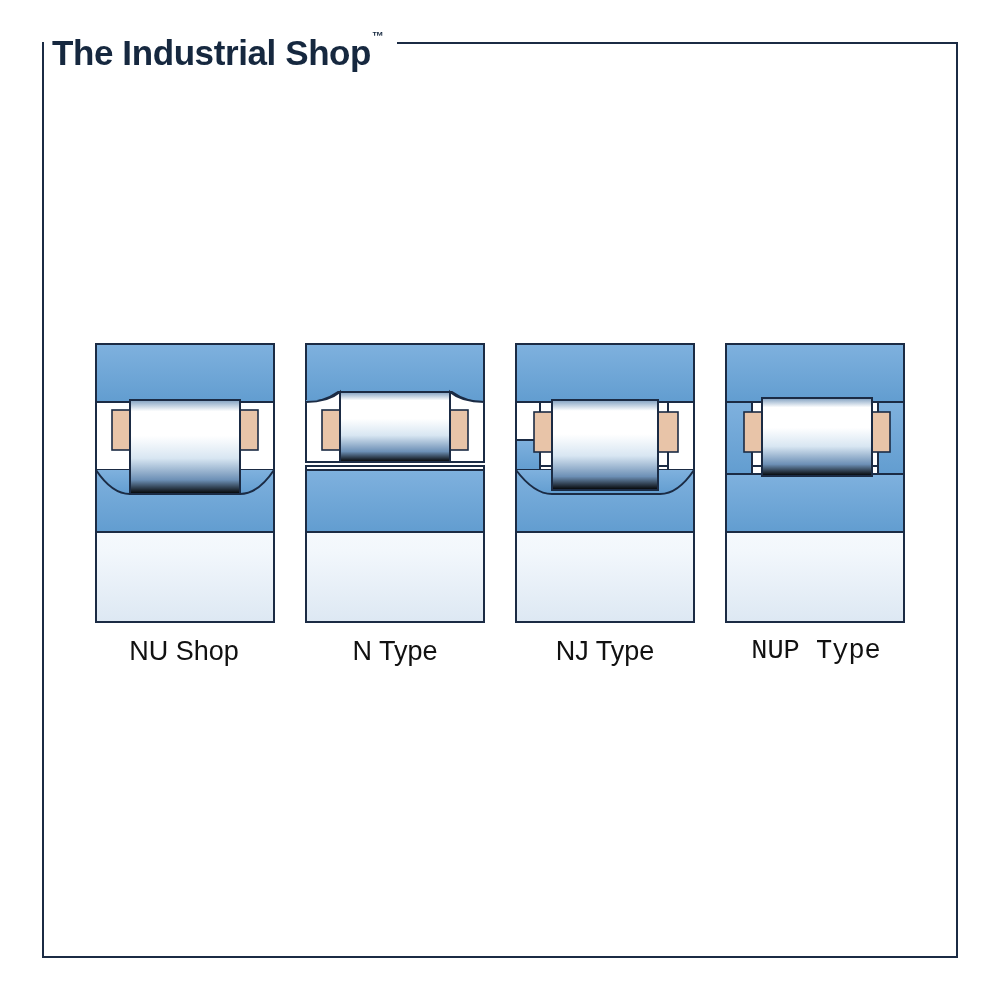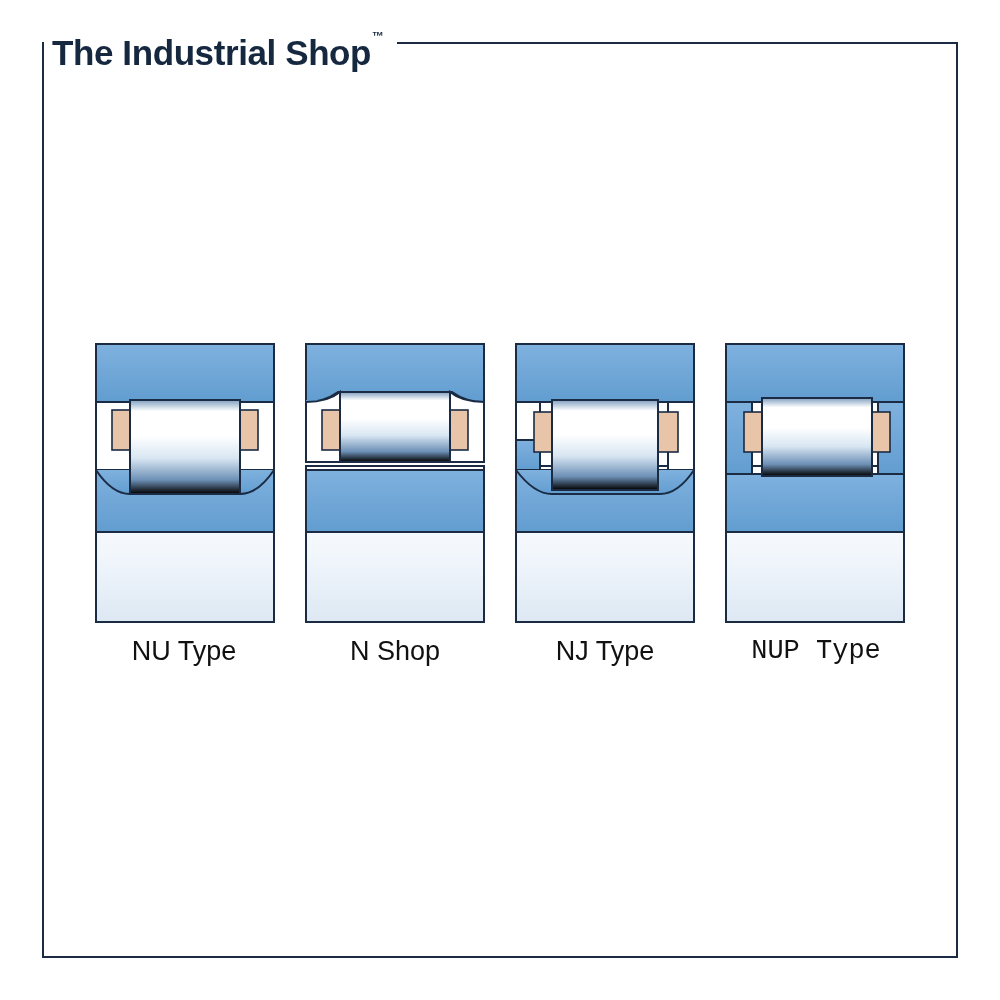--- a/index.html
+++ b/index.html
@@ -170,24 +170,24 @@
         <path d="M726 474 L904 474 L904 532 L726 532 Z" fill="url(#blueGrad)" stroke="#1b2b44" stroke-width="2"></path>
         <path d="M726 402 L752 402 L752 474 L726 474 Z" fill="url(#blueGrad)" stroke="#1b2b44" stroke-width="2"></path>
         <path d="M878 402 L904 402 L904 474 L878 474 Z" fill="url(#blueGrad)" stroke="#1b2b44" stroke-width="2"></path>
         <rect x="744" y="412" width="20" height="40" fill="#e8c4a8" stroke="#1b2b44" stroke-width="1.6"></rect>
         <rect x="870" y="412" width="20" height="40" fill="#e8c4a8" stroke="#1b2b44" stroke-width="1.6"></rect>
         <rect x="762" y="398" width="110" height="78" fill="url(#rollerGrad)" stroke="#1b2b44" stroke-width="2"></rect>
       </g>
     </svg>
 
     <div class="caption" style="left:96px;width:176px;">
-      <span>NU Type</span>
+      <span>NU Shop</span>
     </div>
     <div class="caption" style="left:306px;width:178px;">
-      <span>N Shop</span>
+      <span>N Type</span>
     </div>
     <div class="caption" style="left:516px;width:178px;">
       <span>NJ Type</span>
     </div>
     <div class="caption" style="left:726px;width:180px;font-family:Liberation Mono, monospace;">
       <span>NUP Type</span>
     </div>
 
   </div>
 </div>

